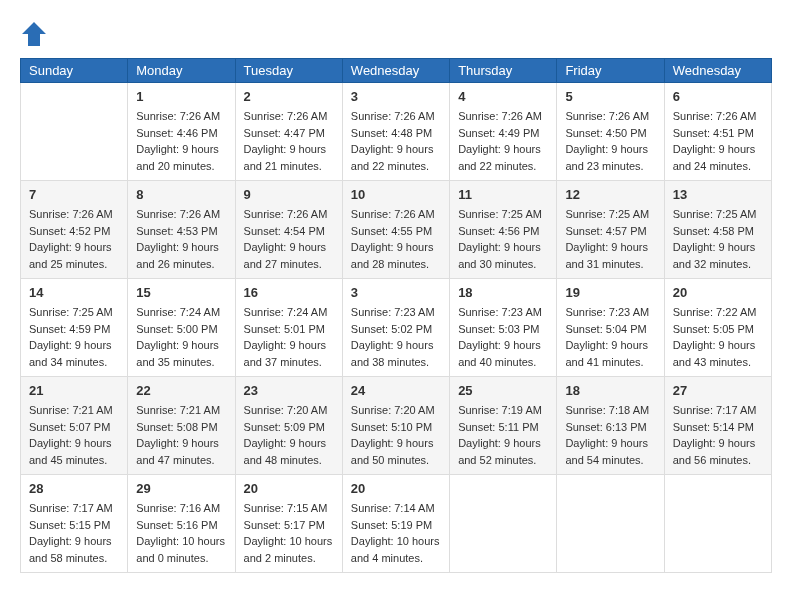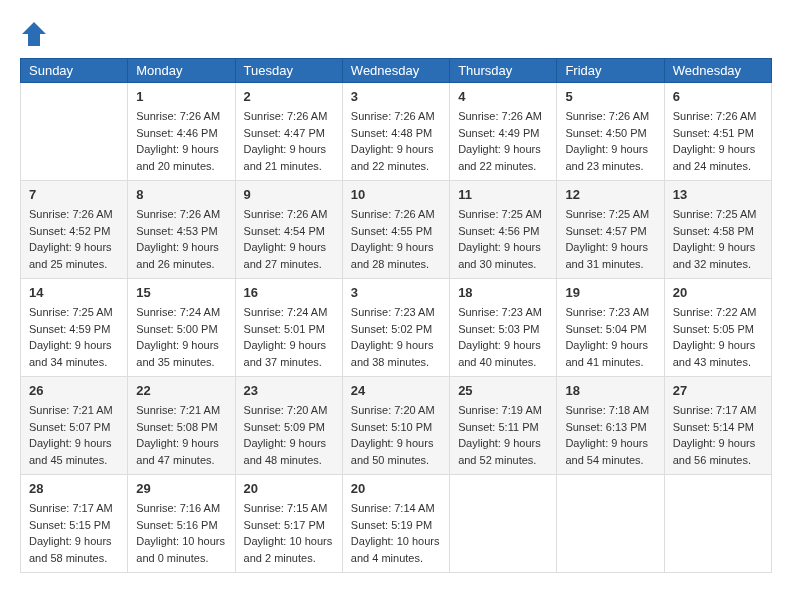--- a/index.html
+++ b/index.html
@@ -274,21 +274,21 @@
         <td>
           <span class="day-number">20</span>
           <div class="day-info" style="white-space: pre-line;">Sunrise: 7:22 AM
 Sunset: 5:05 PM
 Daylight: 9 hours
 and 43 minutes.</div>
         </td>
       </tr>
       <tr>
         <td>
-          <span class="day-number">26</span>
+          <span class="day-number">21</span>
           <div class="day-info" style="white-space: pre-line;">Sunrise: 7:21 AM
 Sunset: 5:07 PM
 Daylight: 9 hours
 and 45 minutes.</div>
         </td>
         <td>
           <span class="day-number">22</span>
           <div class="day-info" style="white-space: pre-line;">Sunrise: 7:21 AM
 Sunset: 5:08 PM
 Daylight: 9 hours

